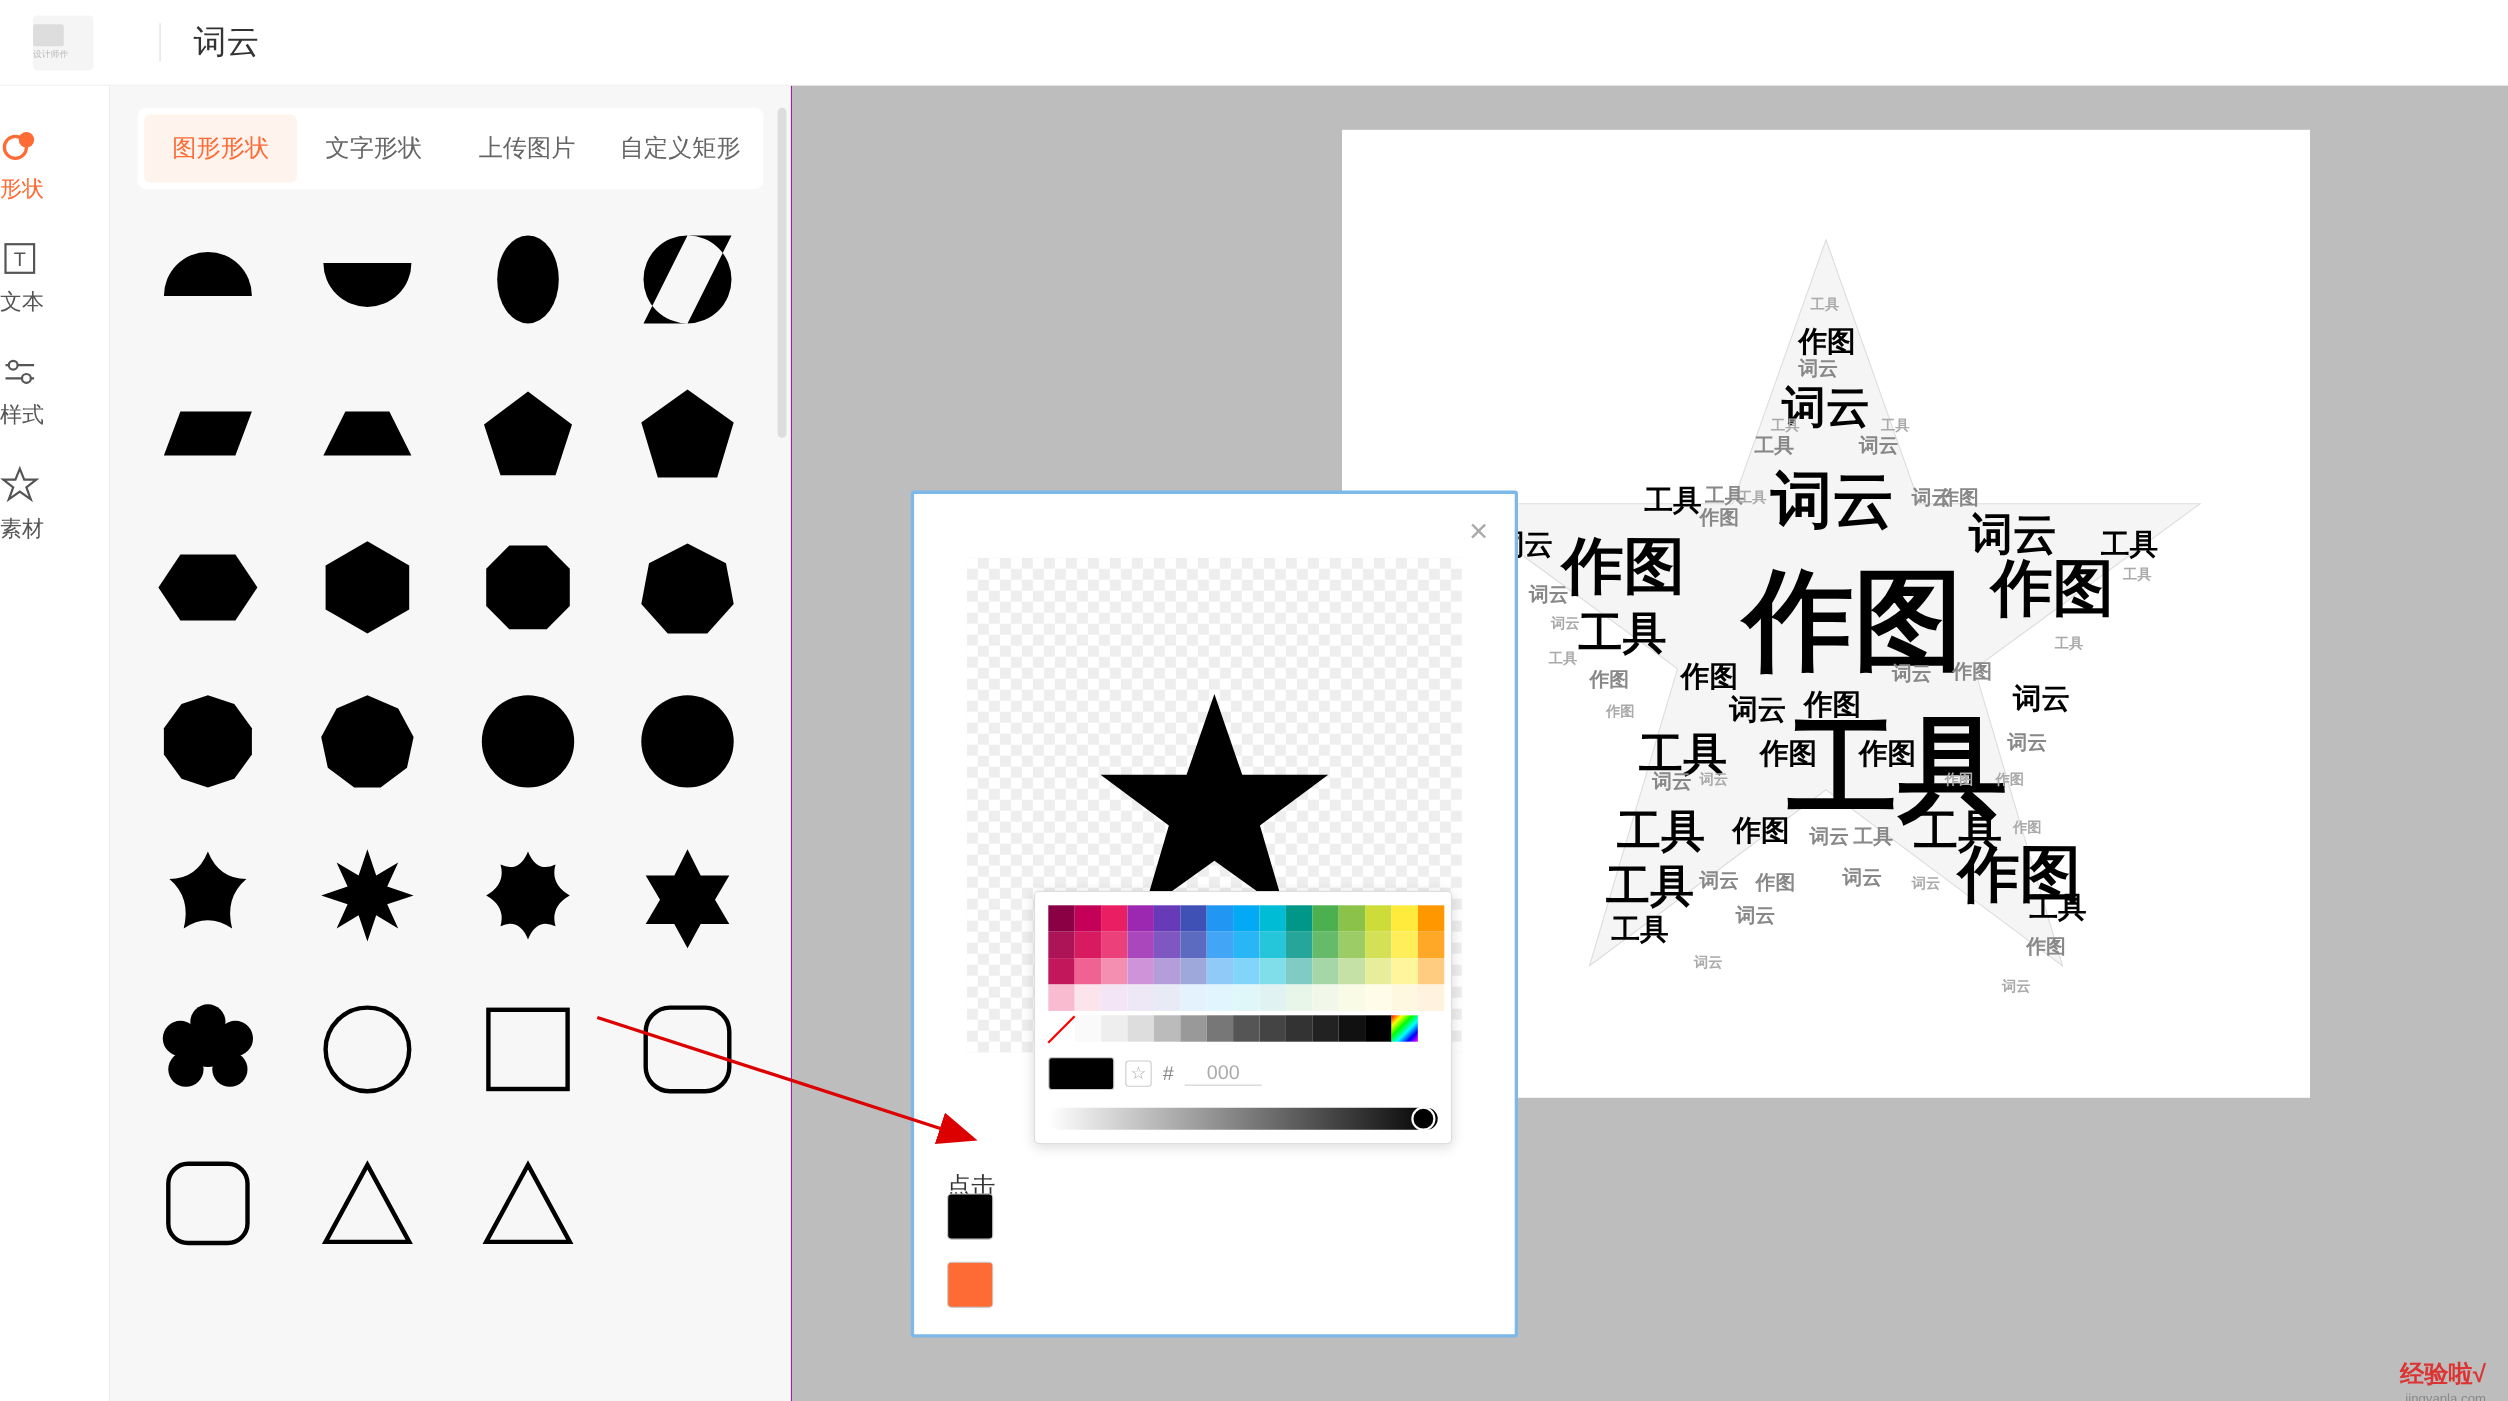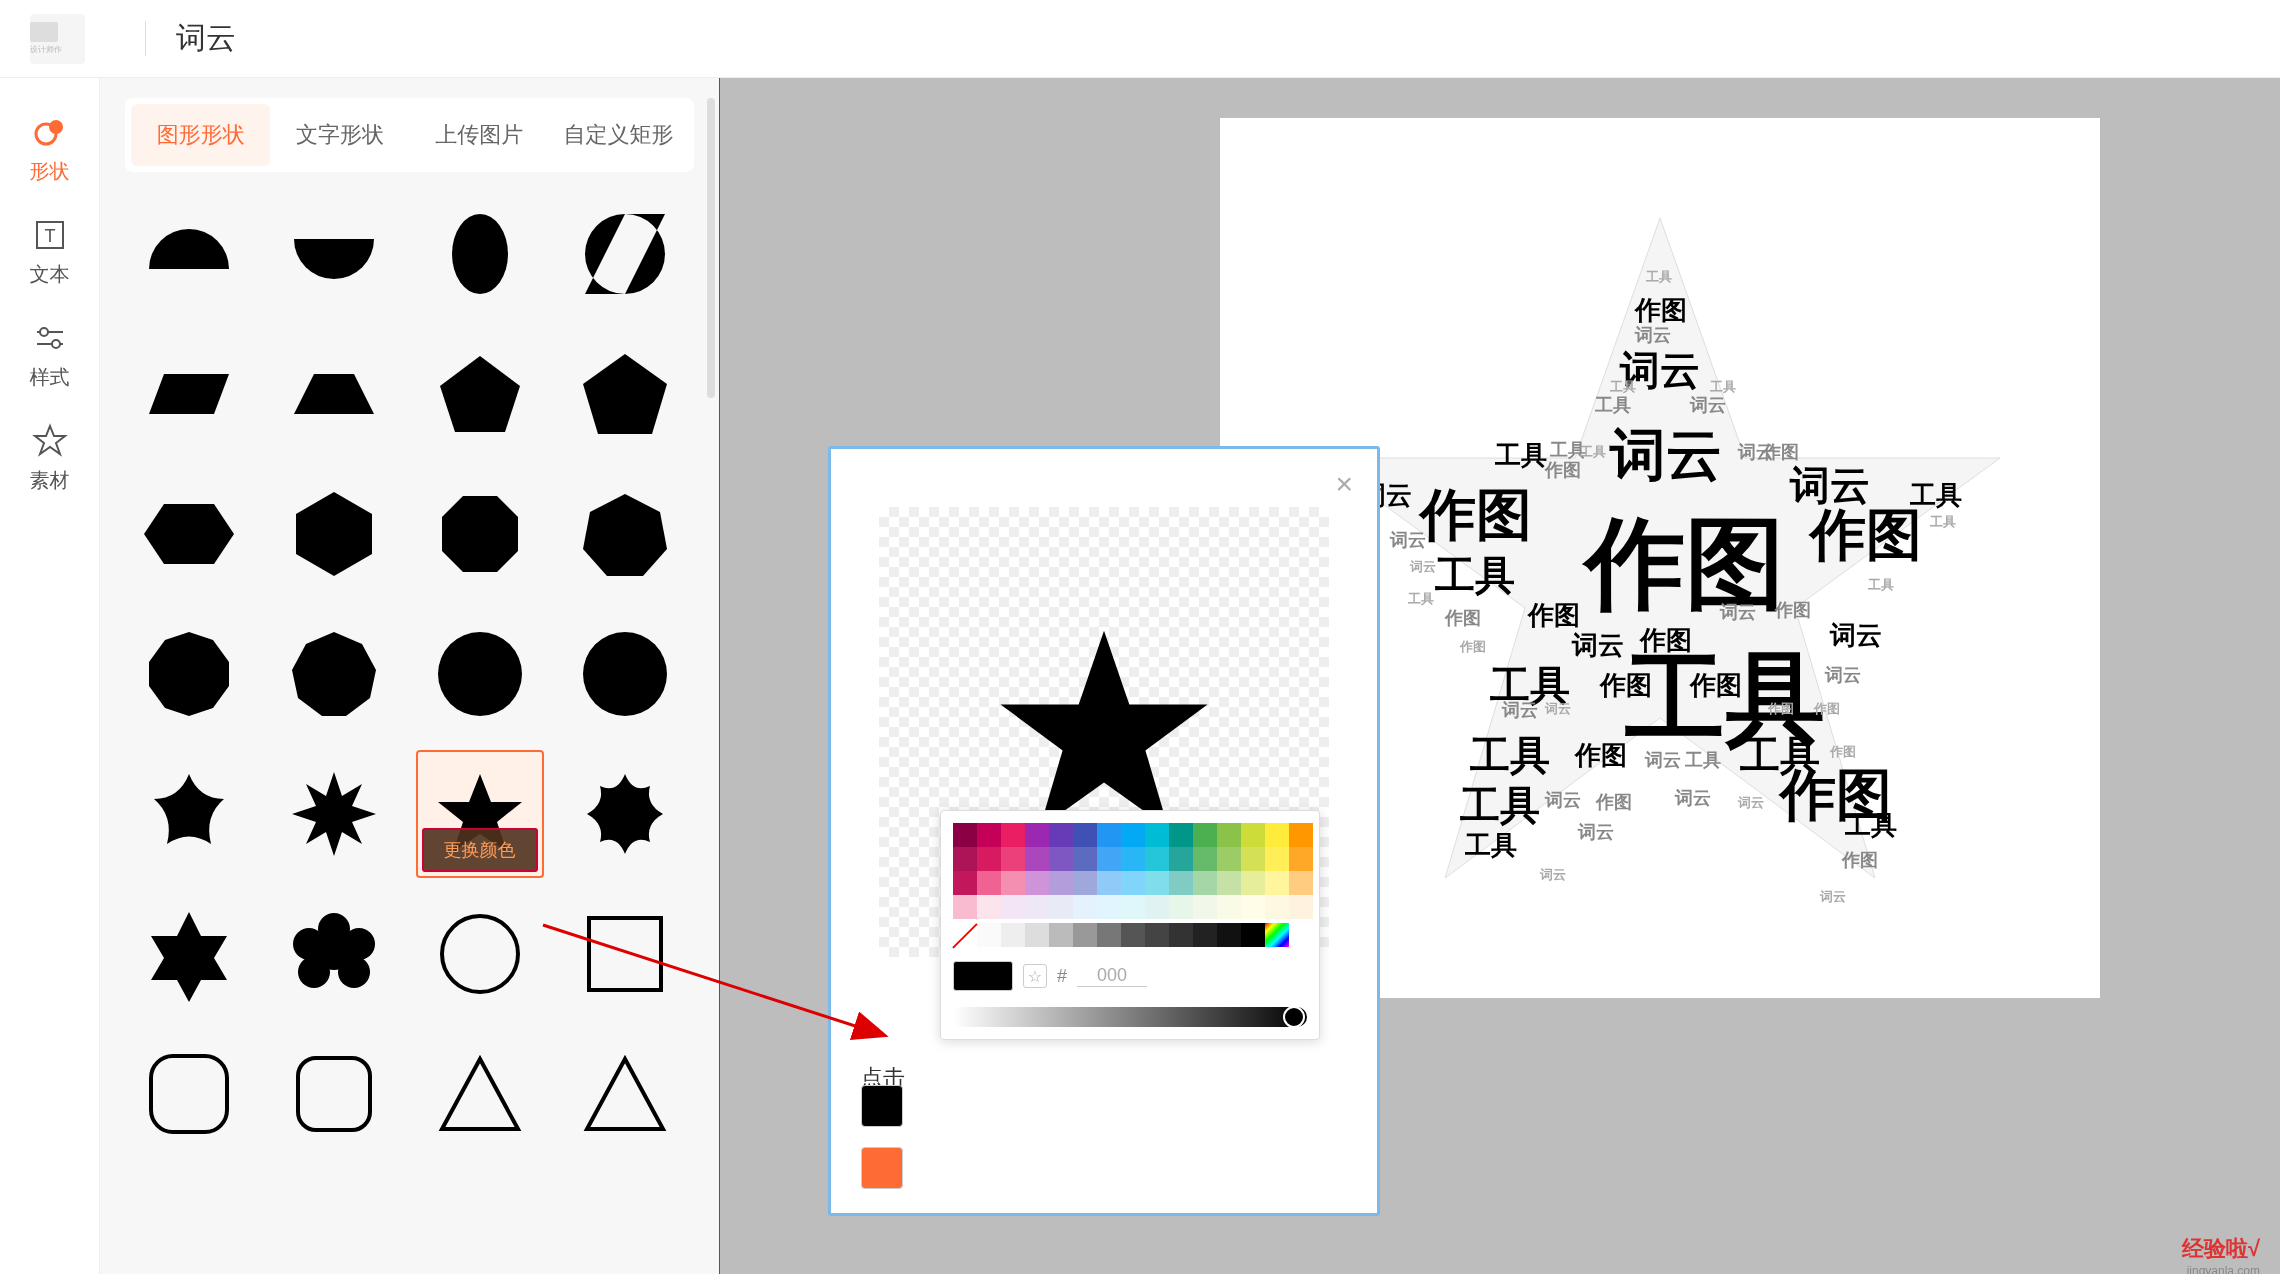--- a/index.html
+++ b/index.html
@@ -8,21 +8,21 @@
 .header { height: 78px; border-bottom: 1px solid #eee; display: flex; align-items: center; padding: 0 30px; }
 .logo-box { width: 55px; height: 50px; background: #f5f5f5; border-radius: 4px; display: flex; flex-direction: column; align-items: flex-start; justify-content: center; margin-right: 60px; }
 .logo-img { width: 28px; height: 20px; background: #ddd; border-radius: 2px; margin-bottom: 2px; }
 .logo-txt { font-size: 8px; color: #bbb; }
 .header-divider { width: 1px; height: 35px; background: #ddd; margin-right: 30px; }
 .header-title { font-size: 30px; color: #333; }
 
 .main { display: flex; height: calc(100% - 78px); }
 
 .left-nav { width: 100px; background: #fff; border-right: 1px solid #eee; display: flex; flex-direction: column; align-items: center; padding-top: 20px; }
-.nav-item { display: flex; flex-direction: column; align-items: center; padding: 16px 0; width: 100%; cursor: pointer; }
+.nav-item { display: flex; flex-direction: column; align-items: flex-start; padding: 16px 0; width: 100%; cursor: pointer; }
 .nav-item.active { color: #ff6b35; }
 .nav-icon { width: 36px; height: 36px; display: flex; align-items: center; justify-content: center; }
 .nav-label { font-size: 20px; margin-top: 8px; color: #555; }
 .nav-item.active .nav-label { color: #ff6b35; }
 
 .side-panel { width: 620px; background: #f7f7f7; padding: 20px 25px; position: relative; border-right: 1px solid #a21caf; }
 .tabs { display: flex; background: #fff; border-radius: 8px; padding: 6px; margin-bottom: 18px; }
 .tab { flex: 1; text-align: center; padding: 16px 0; font-size: 22px; color: #666; border-radius: 6px; cursor: pointer; }
 .tab.active { background: #fff3ed; color: #ff6b35; }
 
@@ -224,26 +224,20 @@
       <div class="shape-cell">
           <svg viewBox="0 0 100 100">
             <path d="M50 10 Q60 35 85 35 Q65 52 72 80 Q50 65 28 80 Q35 52 15 35 Q40 35 50 10 Z" fill="#000"></path>
           </svg>
         </div>
       <div class="shape-cell">
           <svg viewBox="0 0 100 100">
             <polygon points="50,8 58,32 78,20 68,42 92,50 68,58 78,80 58,68 50,92 42,68 22,80 32,58 8,50 32,42 22,20 42,32" fill="#000"></polygon>
           </svg>
         </div>
-      <div class="shape-cell selected">
-        <svg viewBox="0 0 100 100">
-            <polygon points="50,10 61,38 92,38 67,58 77,88 50,70 23,88 33,58 8,38 39,38" fill="#000"></polygon>
-          </svg>
-        <div class="change-color-btn">更换颜色</div>
-      </div>
       <div class="shape-cell">
           <svg viewBox="0 0 100 100">
             <path d="M50 10 Q58 30 75 22 Q70 40 88 50 Q70 60 75 78 Q58 70 50 90 Q42 70 25 78 Q30 60 12 50 Q30 40 25 22 Q42 30 50 10 Z" fill="#000"></path>
           </svg>
         </div>
       <div class="shape-cell">
           <svg viewBox="0 0 100 100">
             <polygon points="50,8 62,32 88,32 75,54 88,76 62,76 50,98 38,76 12,76 25,54 12,32 38,32" fill="#000"></polygon>
           </svg>
         </div>

